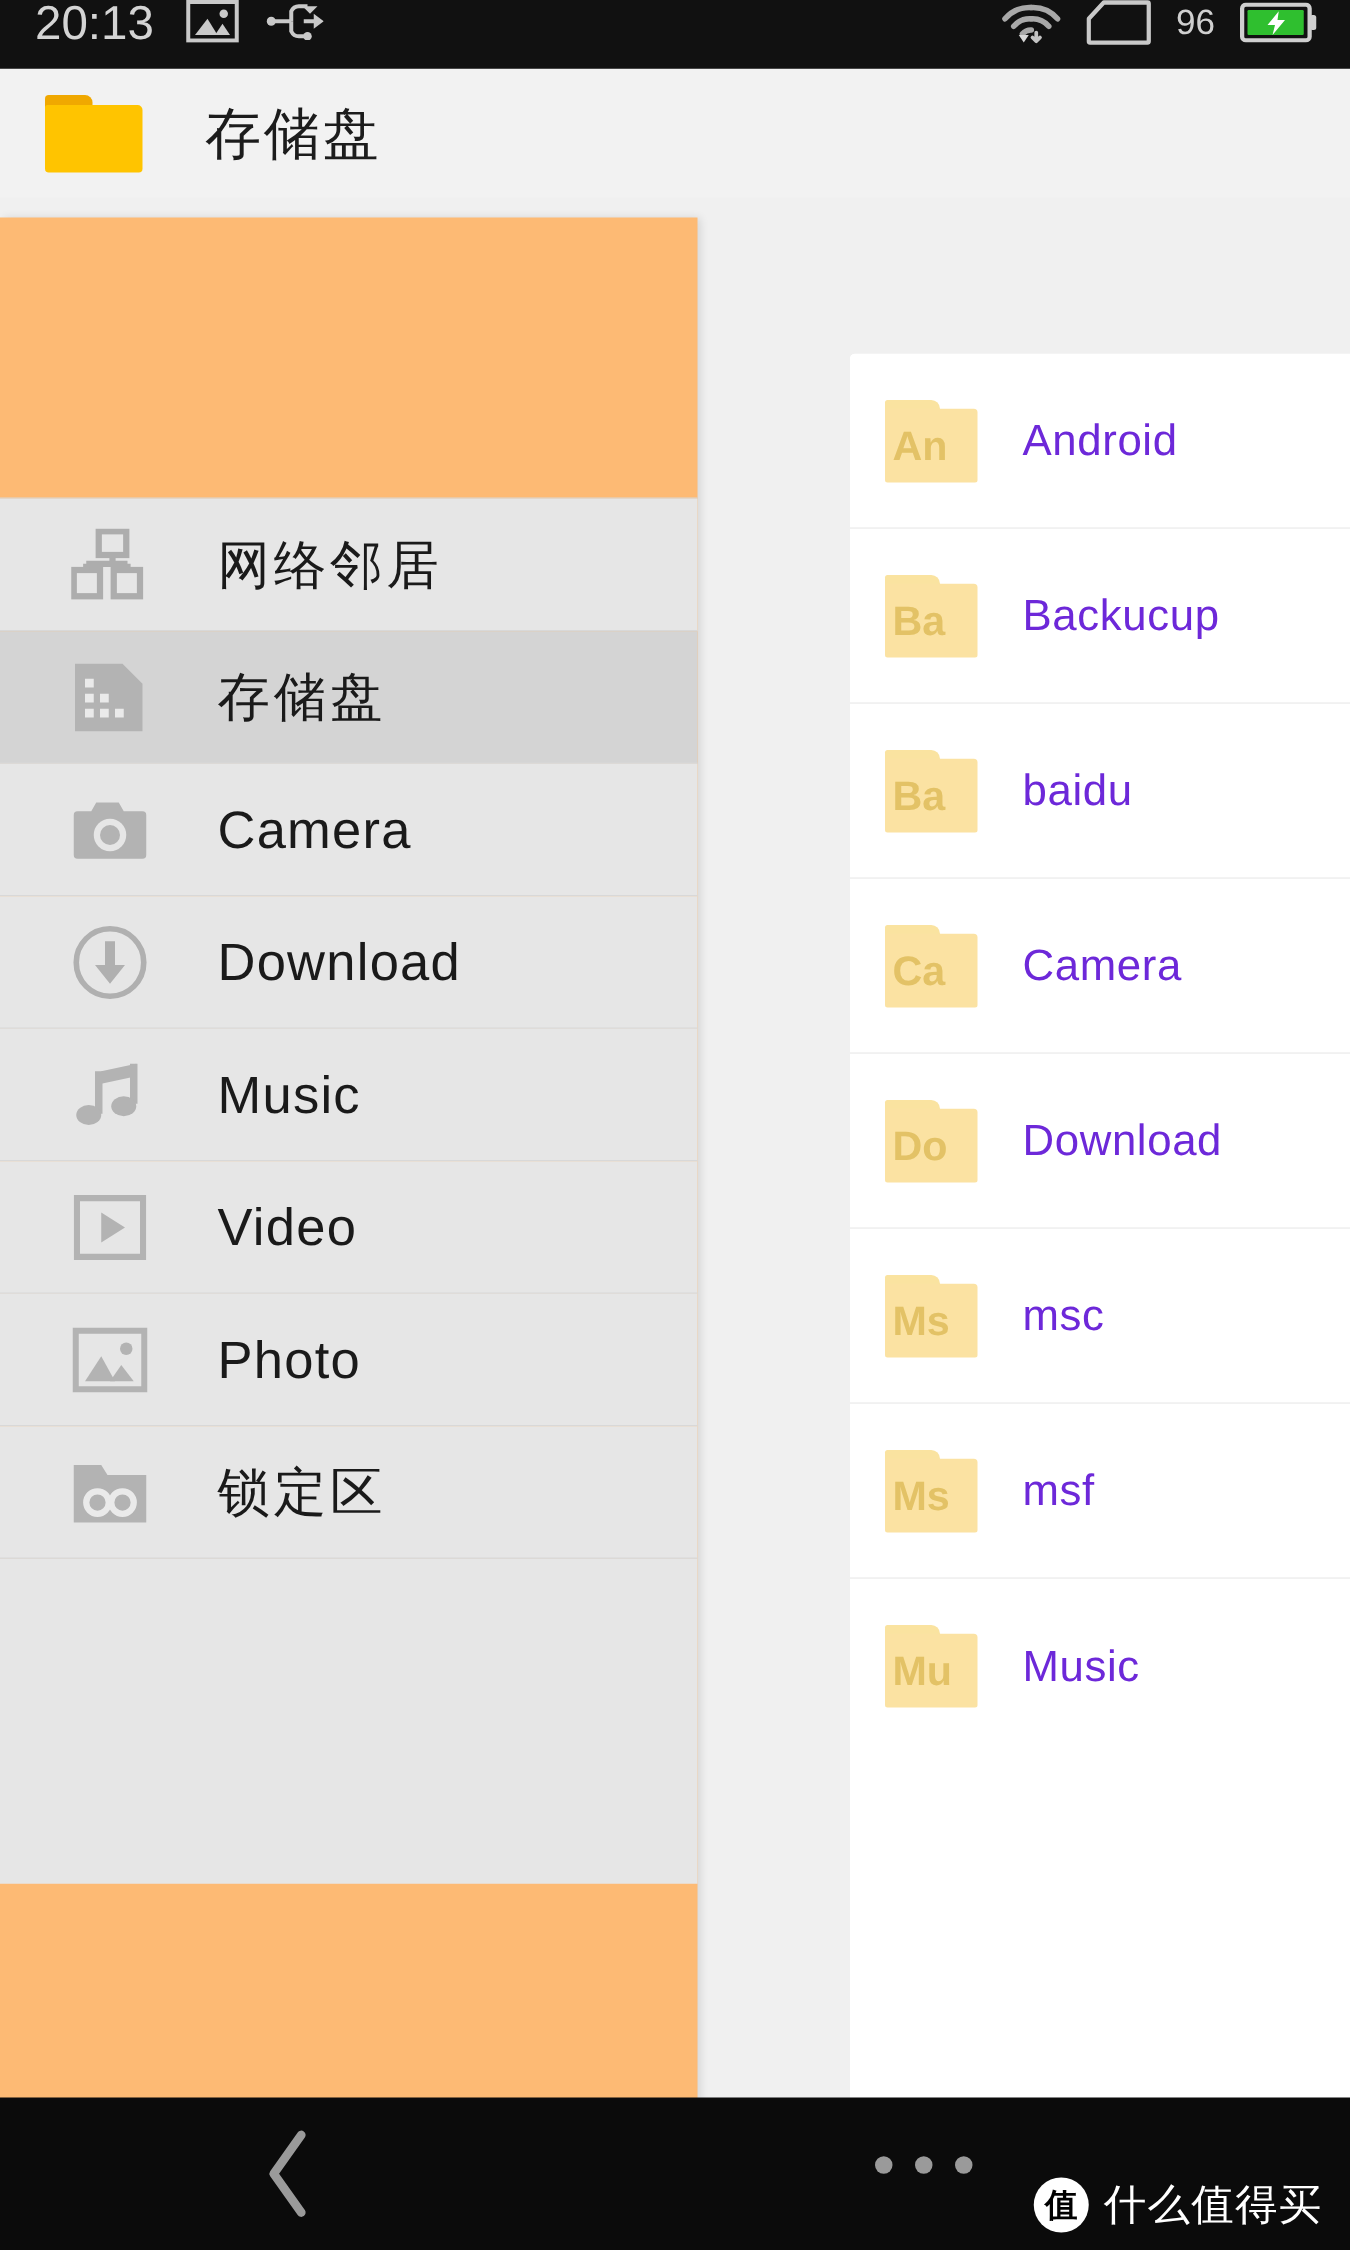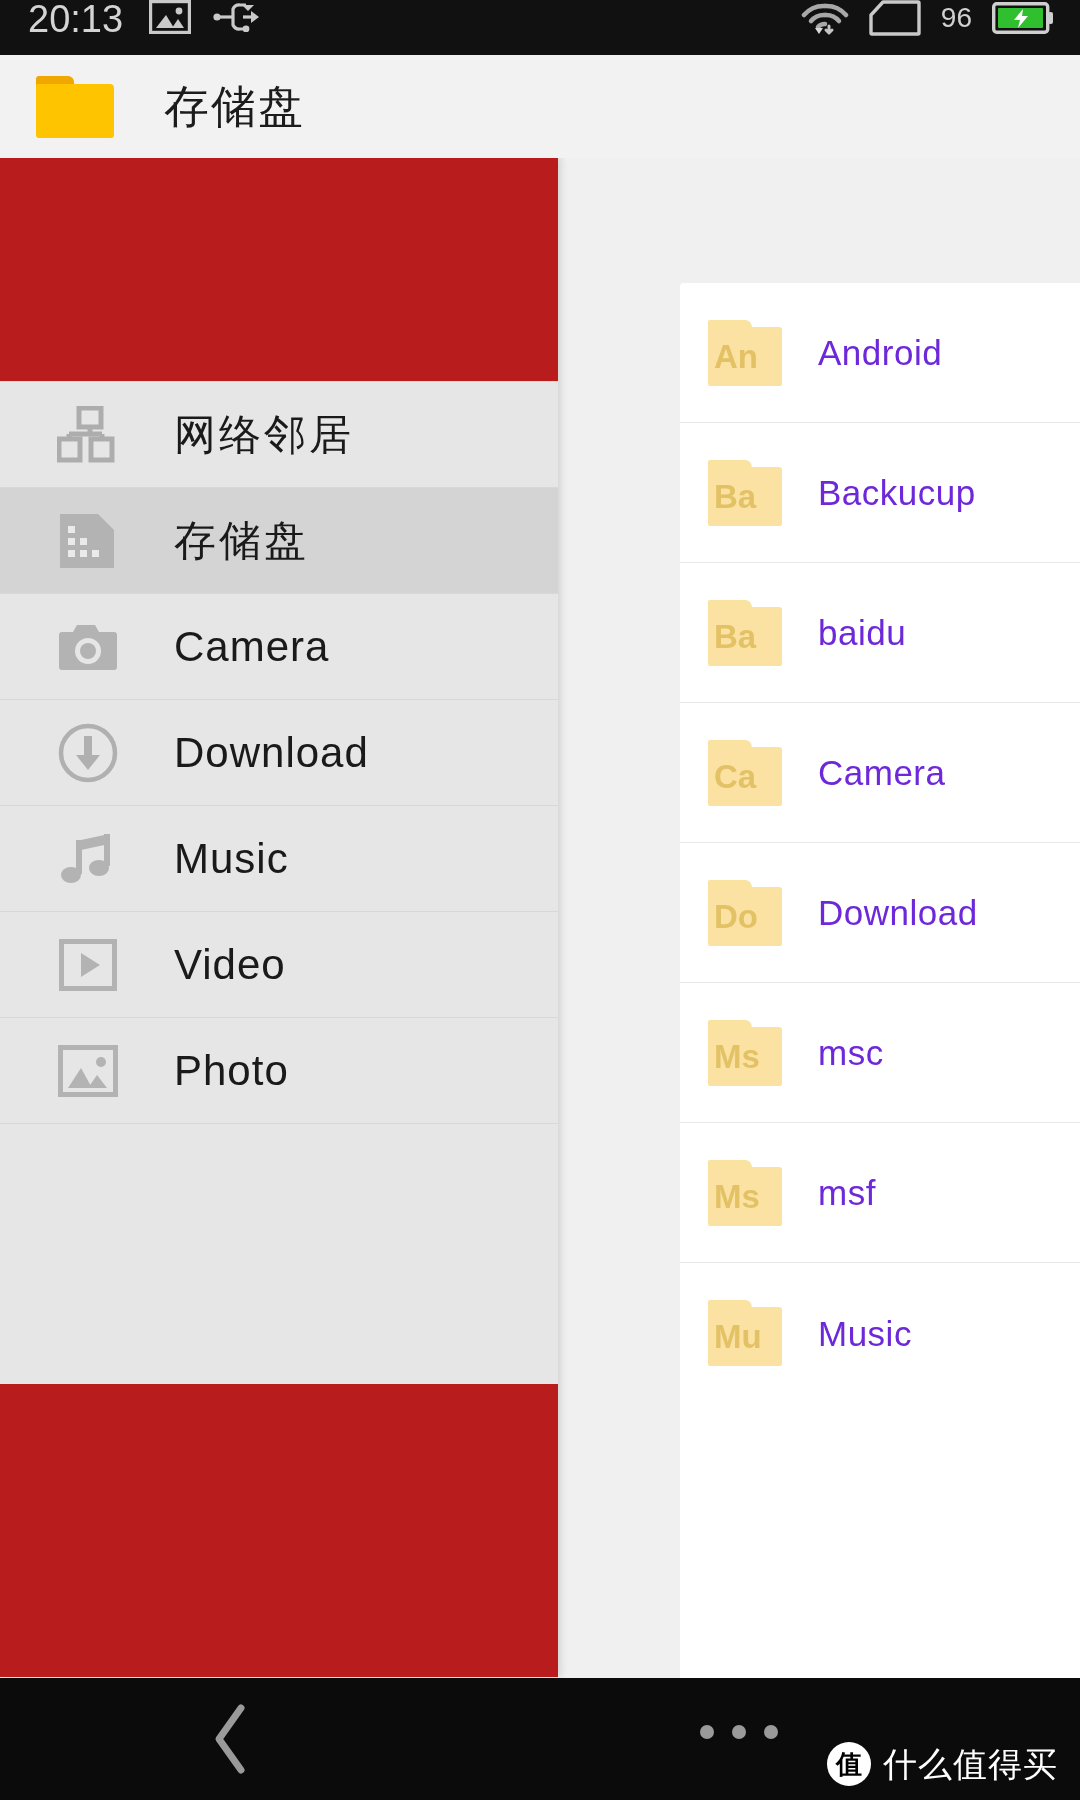--- a/index.html
+++ b/index.html
@@ -53,23 +53,23 @@
     position:absolute; left:0; top:8px; width:78px; height:54px;
     background:#ffc400; border-radius:2px 4px 3px 3px;
   }
   .title-text{
     margin-left:50px;
     font-size:45px; color:#1c1c1c; letter-spacing:2px;
   }
 
   
   .sidebar{
-    position:absolute; top:157px; left:0;
+    position:absolute; top:174px; left:0;
     width:558px; height:1520px;
-    background:#b91c1c;
+    background:#fdba74;
     z-index:20;
     box-shadow:3px 0 7px rgba(0,0,0,0.12);
   }
   .side-gap-top{ height:225px; border-bottom:1px solid #d8d8d8; }
   .side-item{
     position:relative;
     height:106px;
     display:flex; align-items:center;
     border-bottom:1px solid #d8d8d8;
     background:#e6e6e6;
@@ -326,20 +326,31 @@
         <svg width="60" height="52" viewBox="0 0 60 52">
           <rect x="2.5" y="2.5" width="55" height="47" fill="none" stroke="#b3b3b3" stroke-width="5"></rect>
           <circle cx="43" cy="17" r="5" fill="#b3b3b3"></circle>
           <path d="M10 43 L23 23 L34 43 Z" fill="#b3b3b3"></path>
           <path d="M30 43 L39 30 L49 43 Z" fill="#b3b3b3"></path>
         </svg>
       </span>
       <span class="side-label">Photo</span>
     </div>
 
+    <div class="side-item">
+      <span class="side-ico">
+        <svg width="62" height="52" viewBox="0 0 62 52">
+          <path d="M2 4 H24 L29 12 H60 V50 H2 Z" fill="#b3b3b3"></path>
+          <circle cx="21" cy="34" r="9" fill="none" stroke="#eaeaea" stroke-width="5"></circle>
+          <circle cx="41" cy="34" r="9" fill="none" stroke="#eaeaea" stroke-width="5"></circle>
+          <path d="M30 32 H32" stroke="#eaeaea" stroke-width="5"></path>
+        </svg>
+      </span>
+      <span class="side-label cn">锁定区</span>
+    </div>
 
     <div class="side-rest"></div>
   </div>
 
   <div class="rightpanel">
     <div class="filecard">
 
       <div class="file-row">
         <span class="folder-ico">
           <span class="f-tab"></span>

